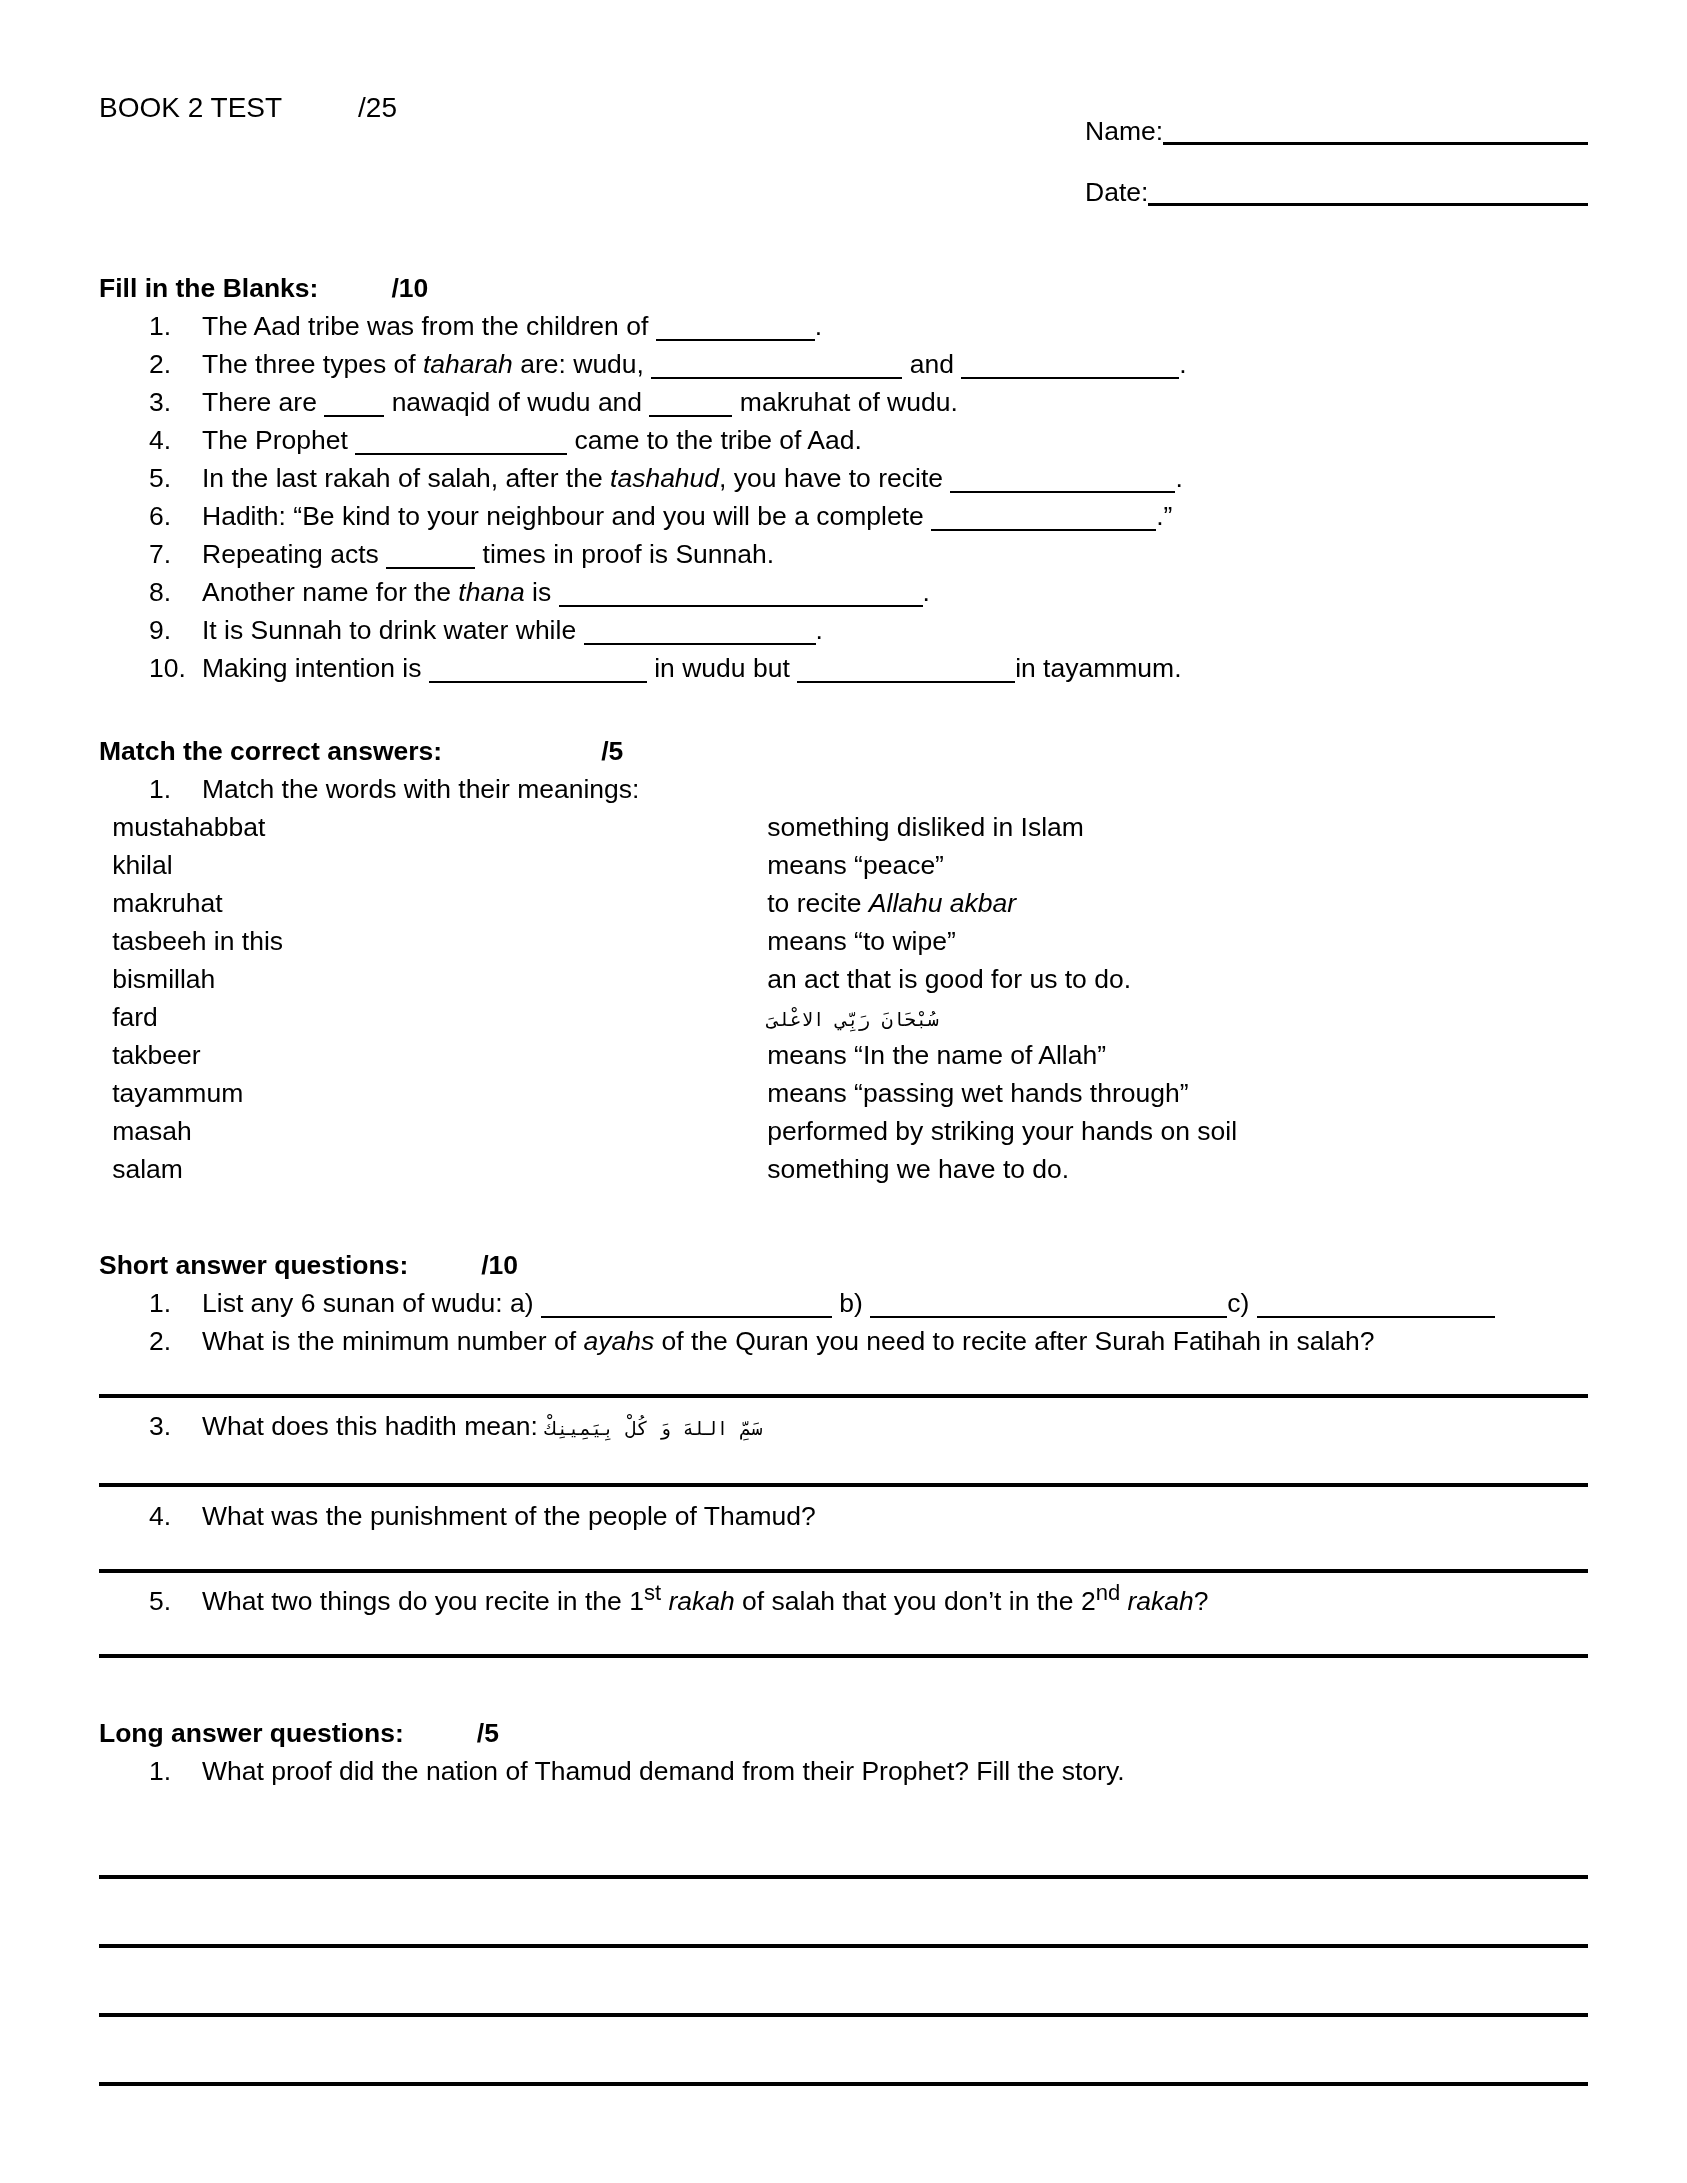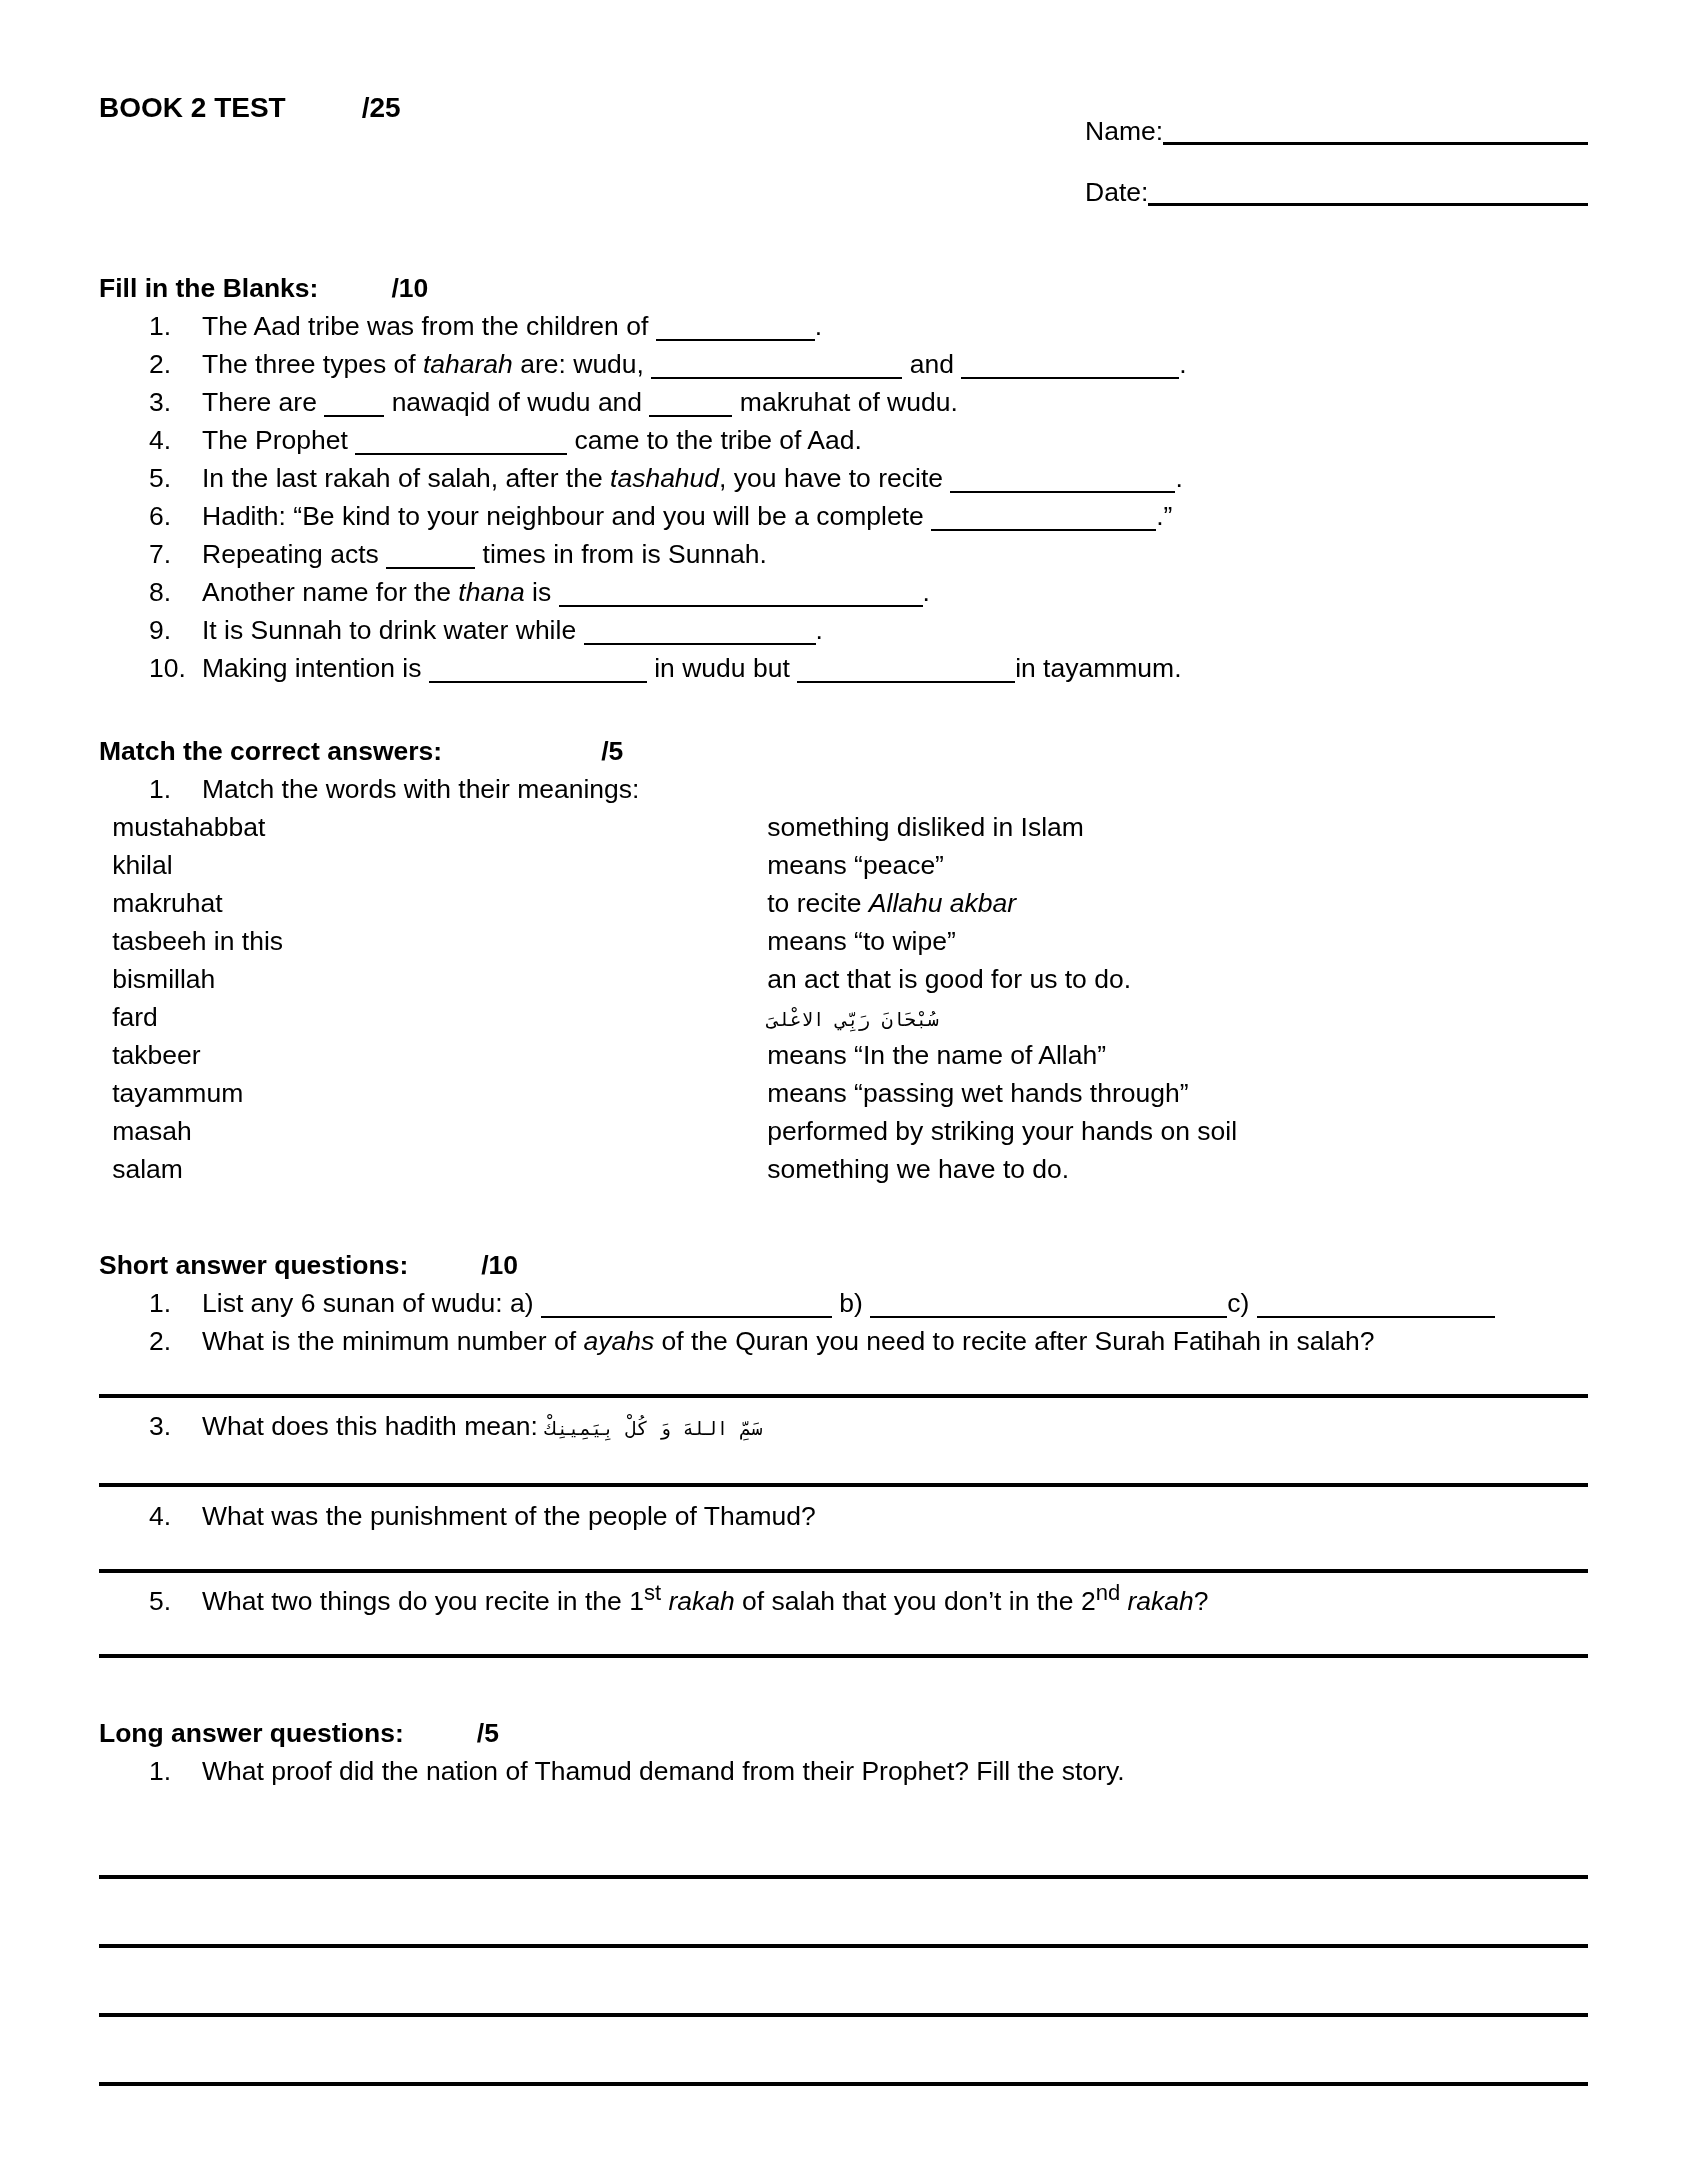--- a/index.html
+++ b/index.html
@@ -9,21 +9,21 @@
     box-sizing:border-box;
     padding:89px 99px 0 99px;
     background:#ffffff;
     color:#000;
     font-family:"Liberation Sans",sans-serif;
     font-size:26.5px;
     overflow:hidden;
   }
   
   .header{display:flex;justify-content:space-between;align-items:flex-start;}
-  .title-wrap{display:flex;font-weight:bold;font-size:28px;line-height:38px;align-items:flex-end;}
+  .title-wrap{display:flex;font-weight:normal;font-size:28px;line-height:38px;align-items:flex-end;}
   .title-score{margin-left:76px;}
   .sig-block{width:503px;}
   .sig-row{display:flex;line-height:38px;height:38px;margin-top:23px;}
   .sig-line{flex:1;border-bottom:3.3px solid #000;margin-bottom:4.6px;}
   
   .sec-head{display:flex;font-weight:bold;line-height:38px;}
   .sec-score{margin-left:73px;}
   .sec-score.wide{margin-left:159px;}
   
   .qrow{display:flex;line-height:38px;padding-left:50px;align-items:baseline;}
@@ -95,21 +95,21 @@
       <div class="qrow">
         <span class="num">5.</span>
         <span class="qtext"><span>In the last rakah of salah, after the </span><i>tashahud</i><span>, you have to recite </span><span class="blank" style="width: 225px;"></span><span>.</span></span>
       </div>
       <div class="qrow">
         <span class="num">6.</span>
         <span class="qtext"><span>Hadith: “Be kind to your neighbour and you will be a complete </span><span class="blank" style="width: 225px;"></span><span>.”</span></span>
       </div>
       <div class="qrow">
         <span class="num">7.</span>
-        <span class="qtext"><span>Repeating acts </span><span class="blank" style="width: 89px;"></span><span> times in from is Sunnah.</span></span>
+        <span class="qtext"><span>Repeating acts </span><span class="blank" style="width: 89px;"></span><span> times in proof is Sunnah.</span></span>
       </div>
       <div class="qrow">
         <span class="num">8.</span>
         <span class="qtext"><span>Another name for the </span><i>thana</i><span> is </span><span class="blank" style="width: 364px;"></span><span>.</span></span>
       </div>
       <div class="qrow">
         <span class="num">9.</span>
         <span class="qtext"><span>It is Sunnah to drink water while </span><span class="blank" style="width: 232px;"></span><span>.</span></span>
       </div>
       <div class="qrow">

